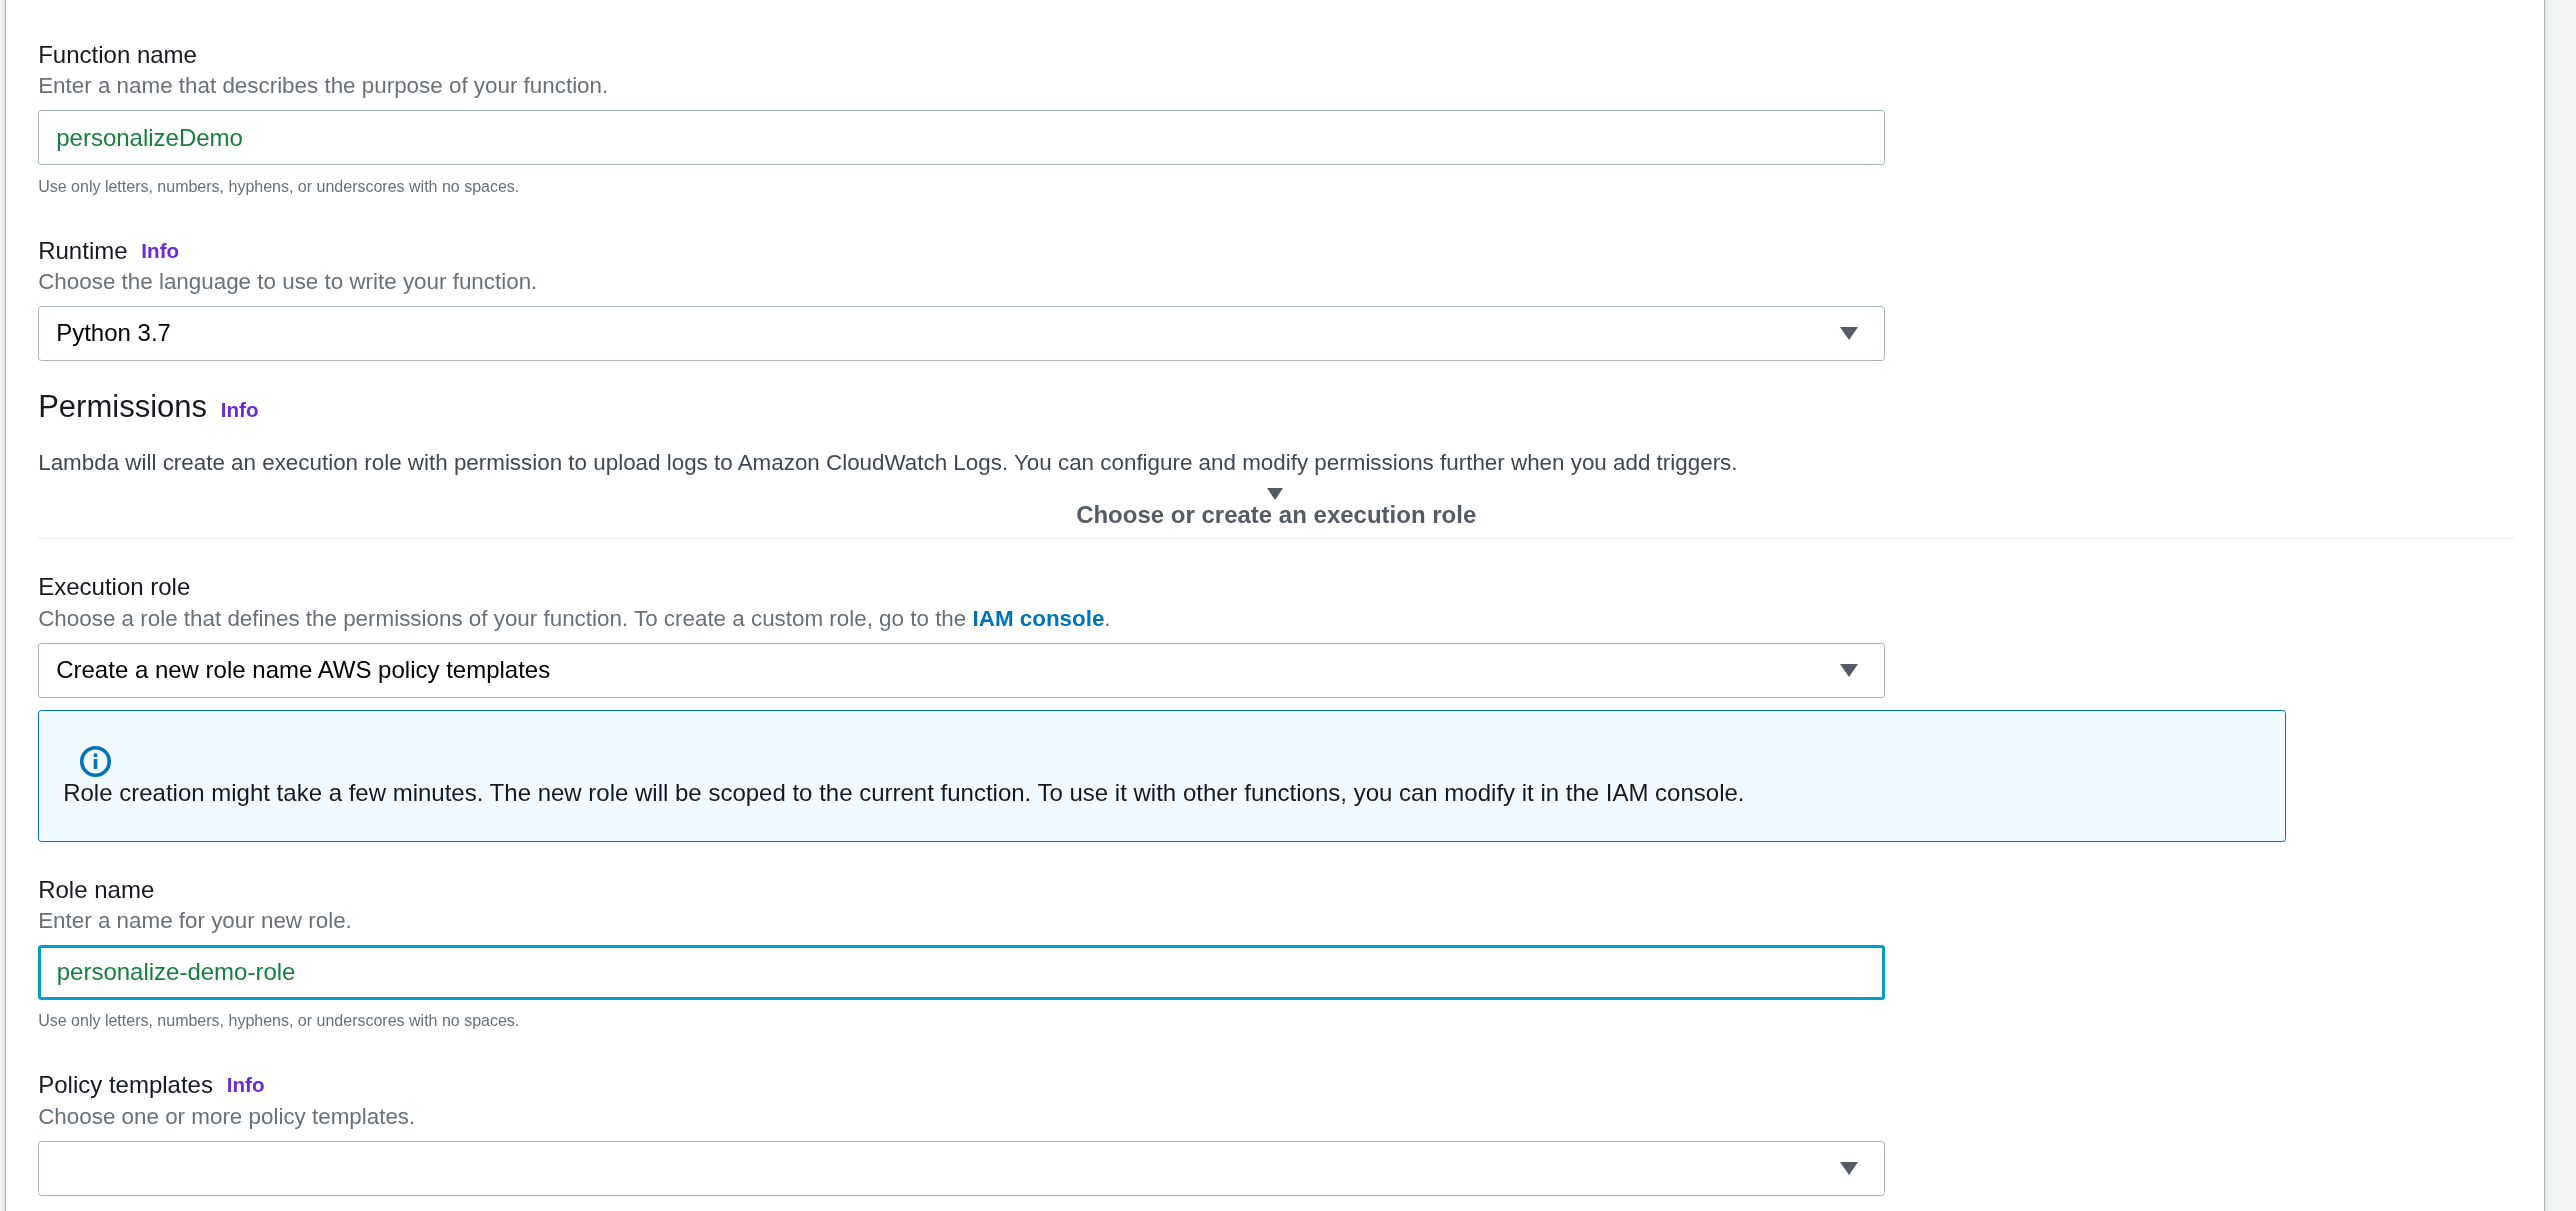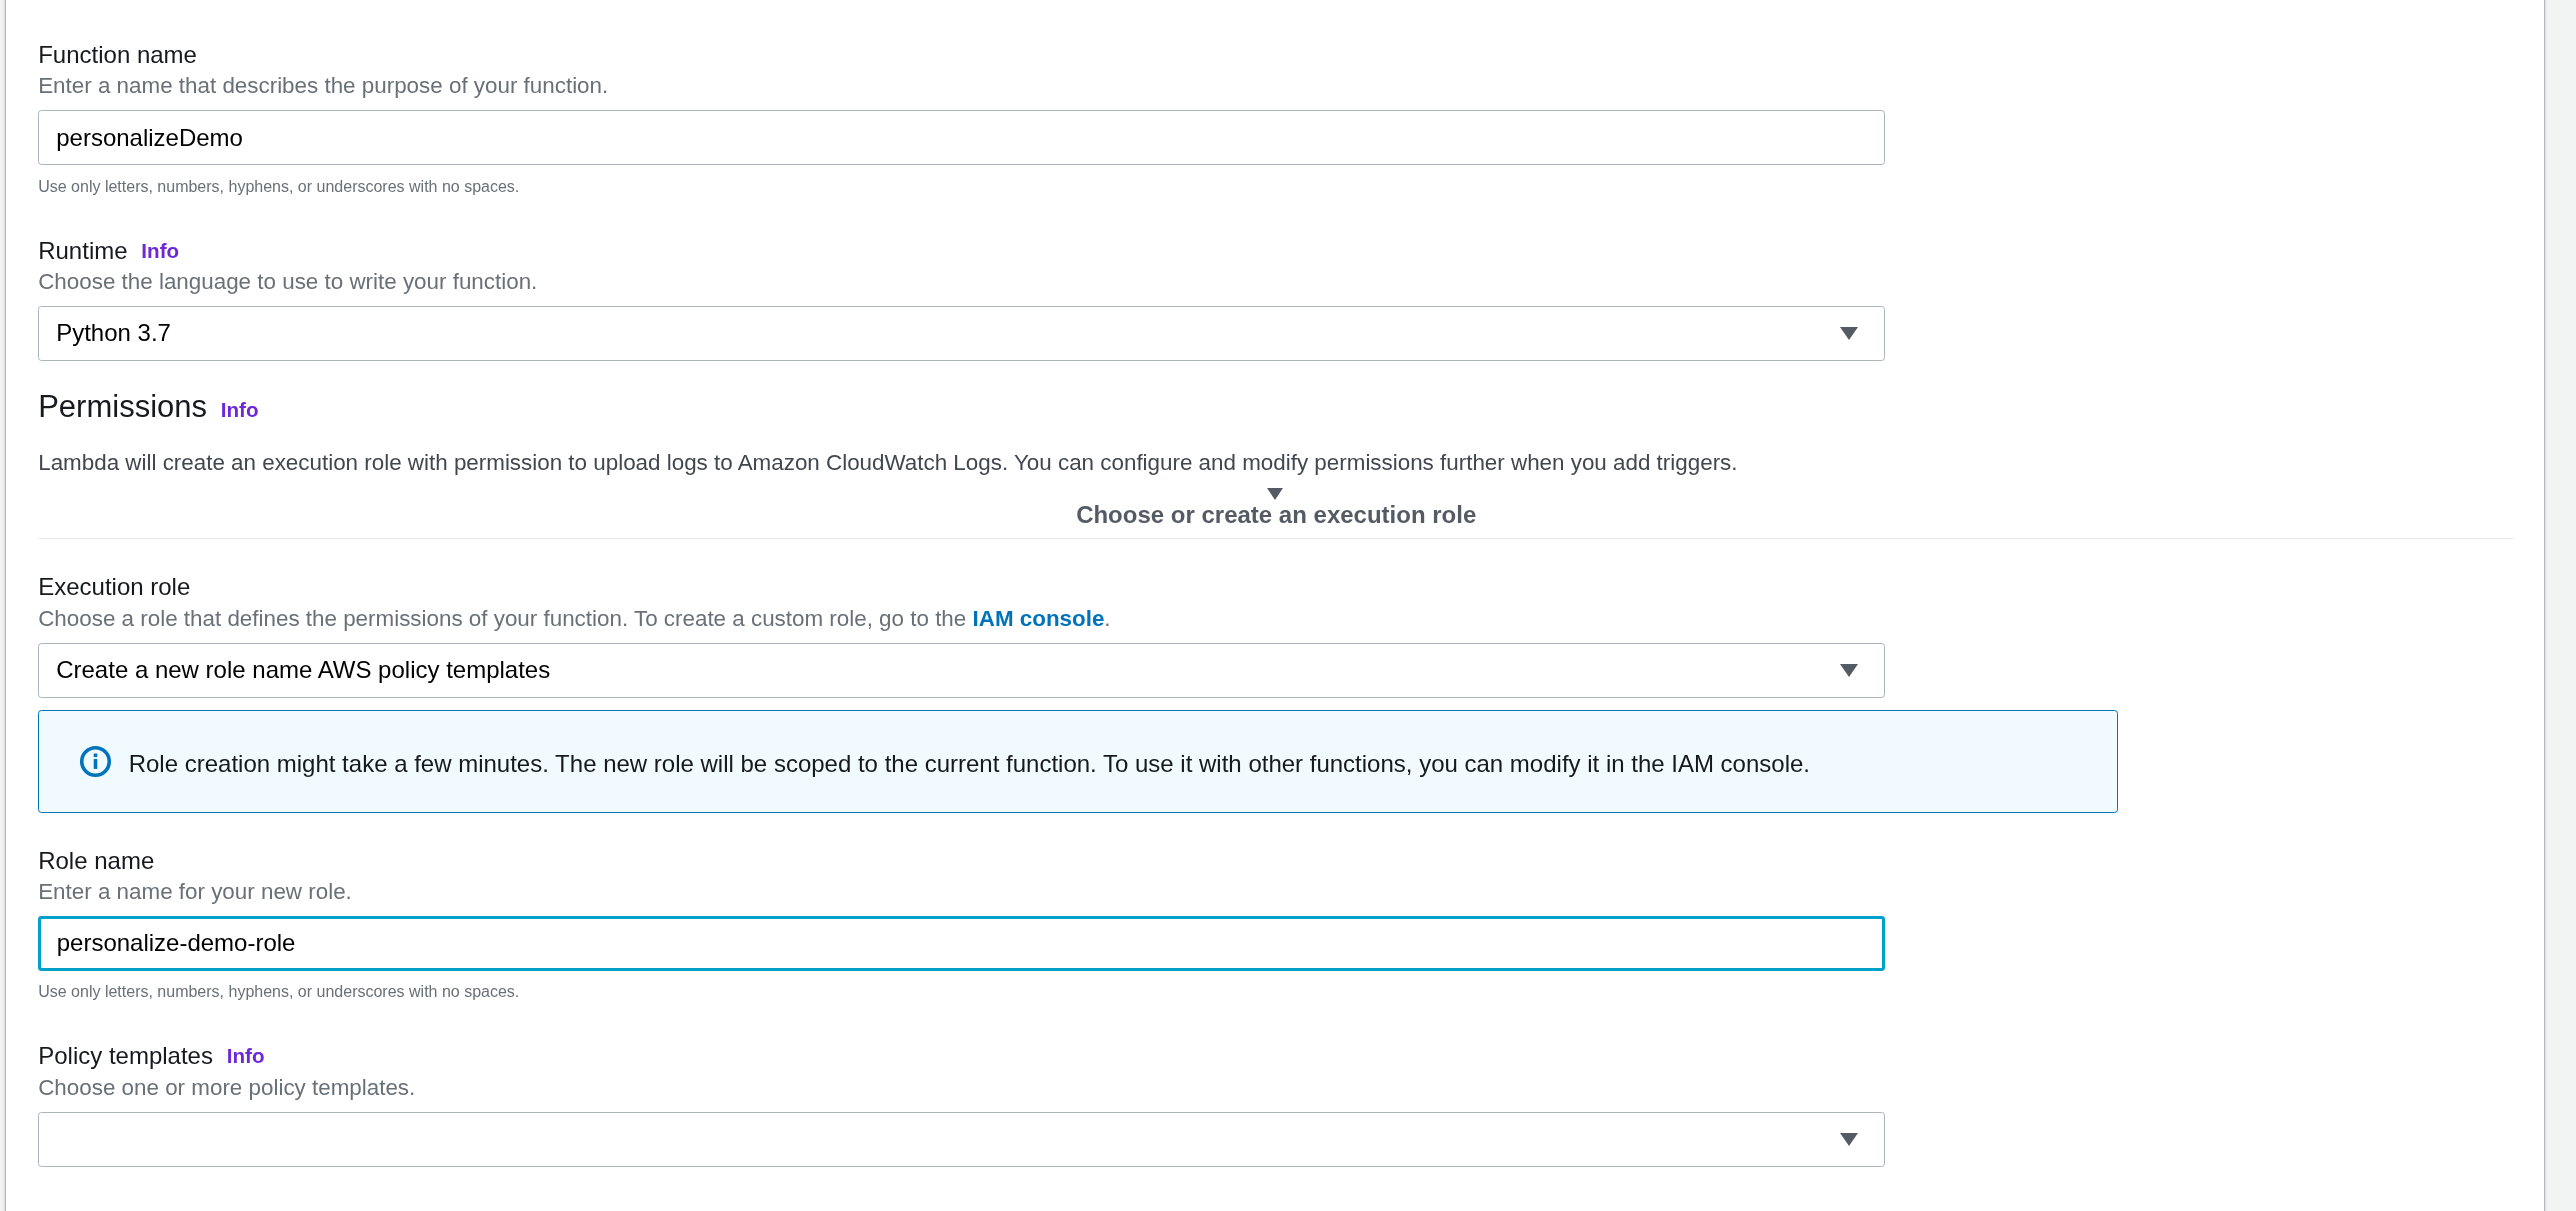--- a/index.html
+++ b/index.html
@@ -39,21 +39,21 @@
     font-size: 16px; line-height: 26px;
     color: #687078;
     margin-top: 8.6px;
   }
   .text-input {
     display: block;
     width: 1847px; height: 55px;
     border: 1.7px solid #aab7b8; border-radius: 3.4px;
     background: #ffffff;
     font-family: "Liberation Sans", sans-serif;
-    font-size: 24px; color: #000000;
+    font-size: 24px; color: #15803d;
     padding: 0 17px;
     outline: none;
   }
   .text-input.focused {
     border: 3.4px solid #00a1c9;
     padding: 0 15.5px;
   }
   .select {
     width: 1847px; height: 55px;
     border: 1.7px solid #aab7b8; border-radius: 3.4px;
@@ -99,26 +99,27 @@
   .expander-label {
     font-size: 24px; line-height: 29px;
     font-weight: bold; color: #545b64;
   }
   .divider {
     height: 1.7px; background: #eaeded;
     margin: 8.6px 0 33px 0;
   }
 
   .alert {
-    width: 2080px;
+    width: 2248px;
     border: 1.7px solid #0073bb; border-radius: 3.4px;
     background: #f1faff;
     padding: 34px 24px;
-    display: flex; align-items: flex-end;
+    display: flex; align-items: flex-start;
     margin: 12px 0 33px 0;
+    flex-direction: column;
   }
   .alert-icon { flex: 0 0 auto; margin: 0 17px 0 15.5px; display: block; }
   .alert-text { font-size: 24px; line-height: 29px; color: #16191f; }
   .link { color: #0073bb; font-weight: bold; cursor: pointer; text-decoration: none; }
 </style>
 </head>
 <body>
 
 <div class="card">
   <div class="inner">

